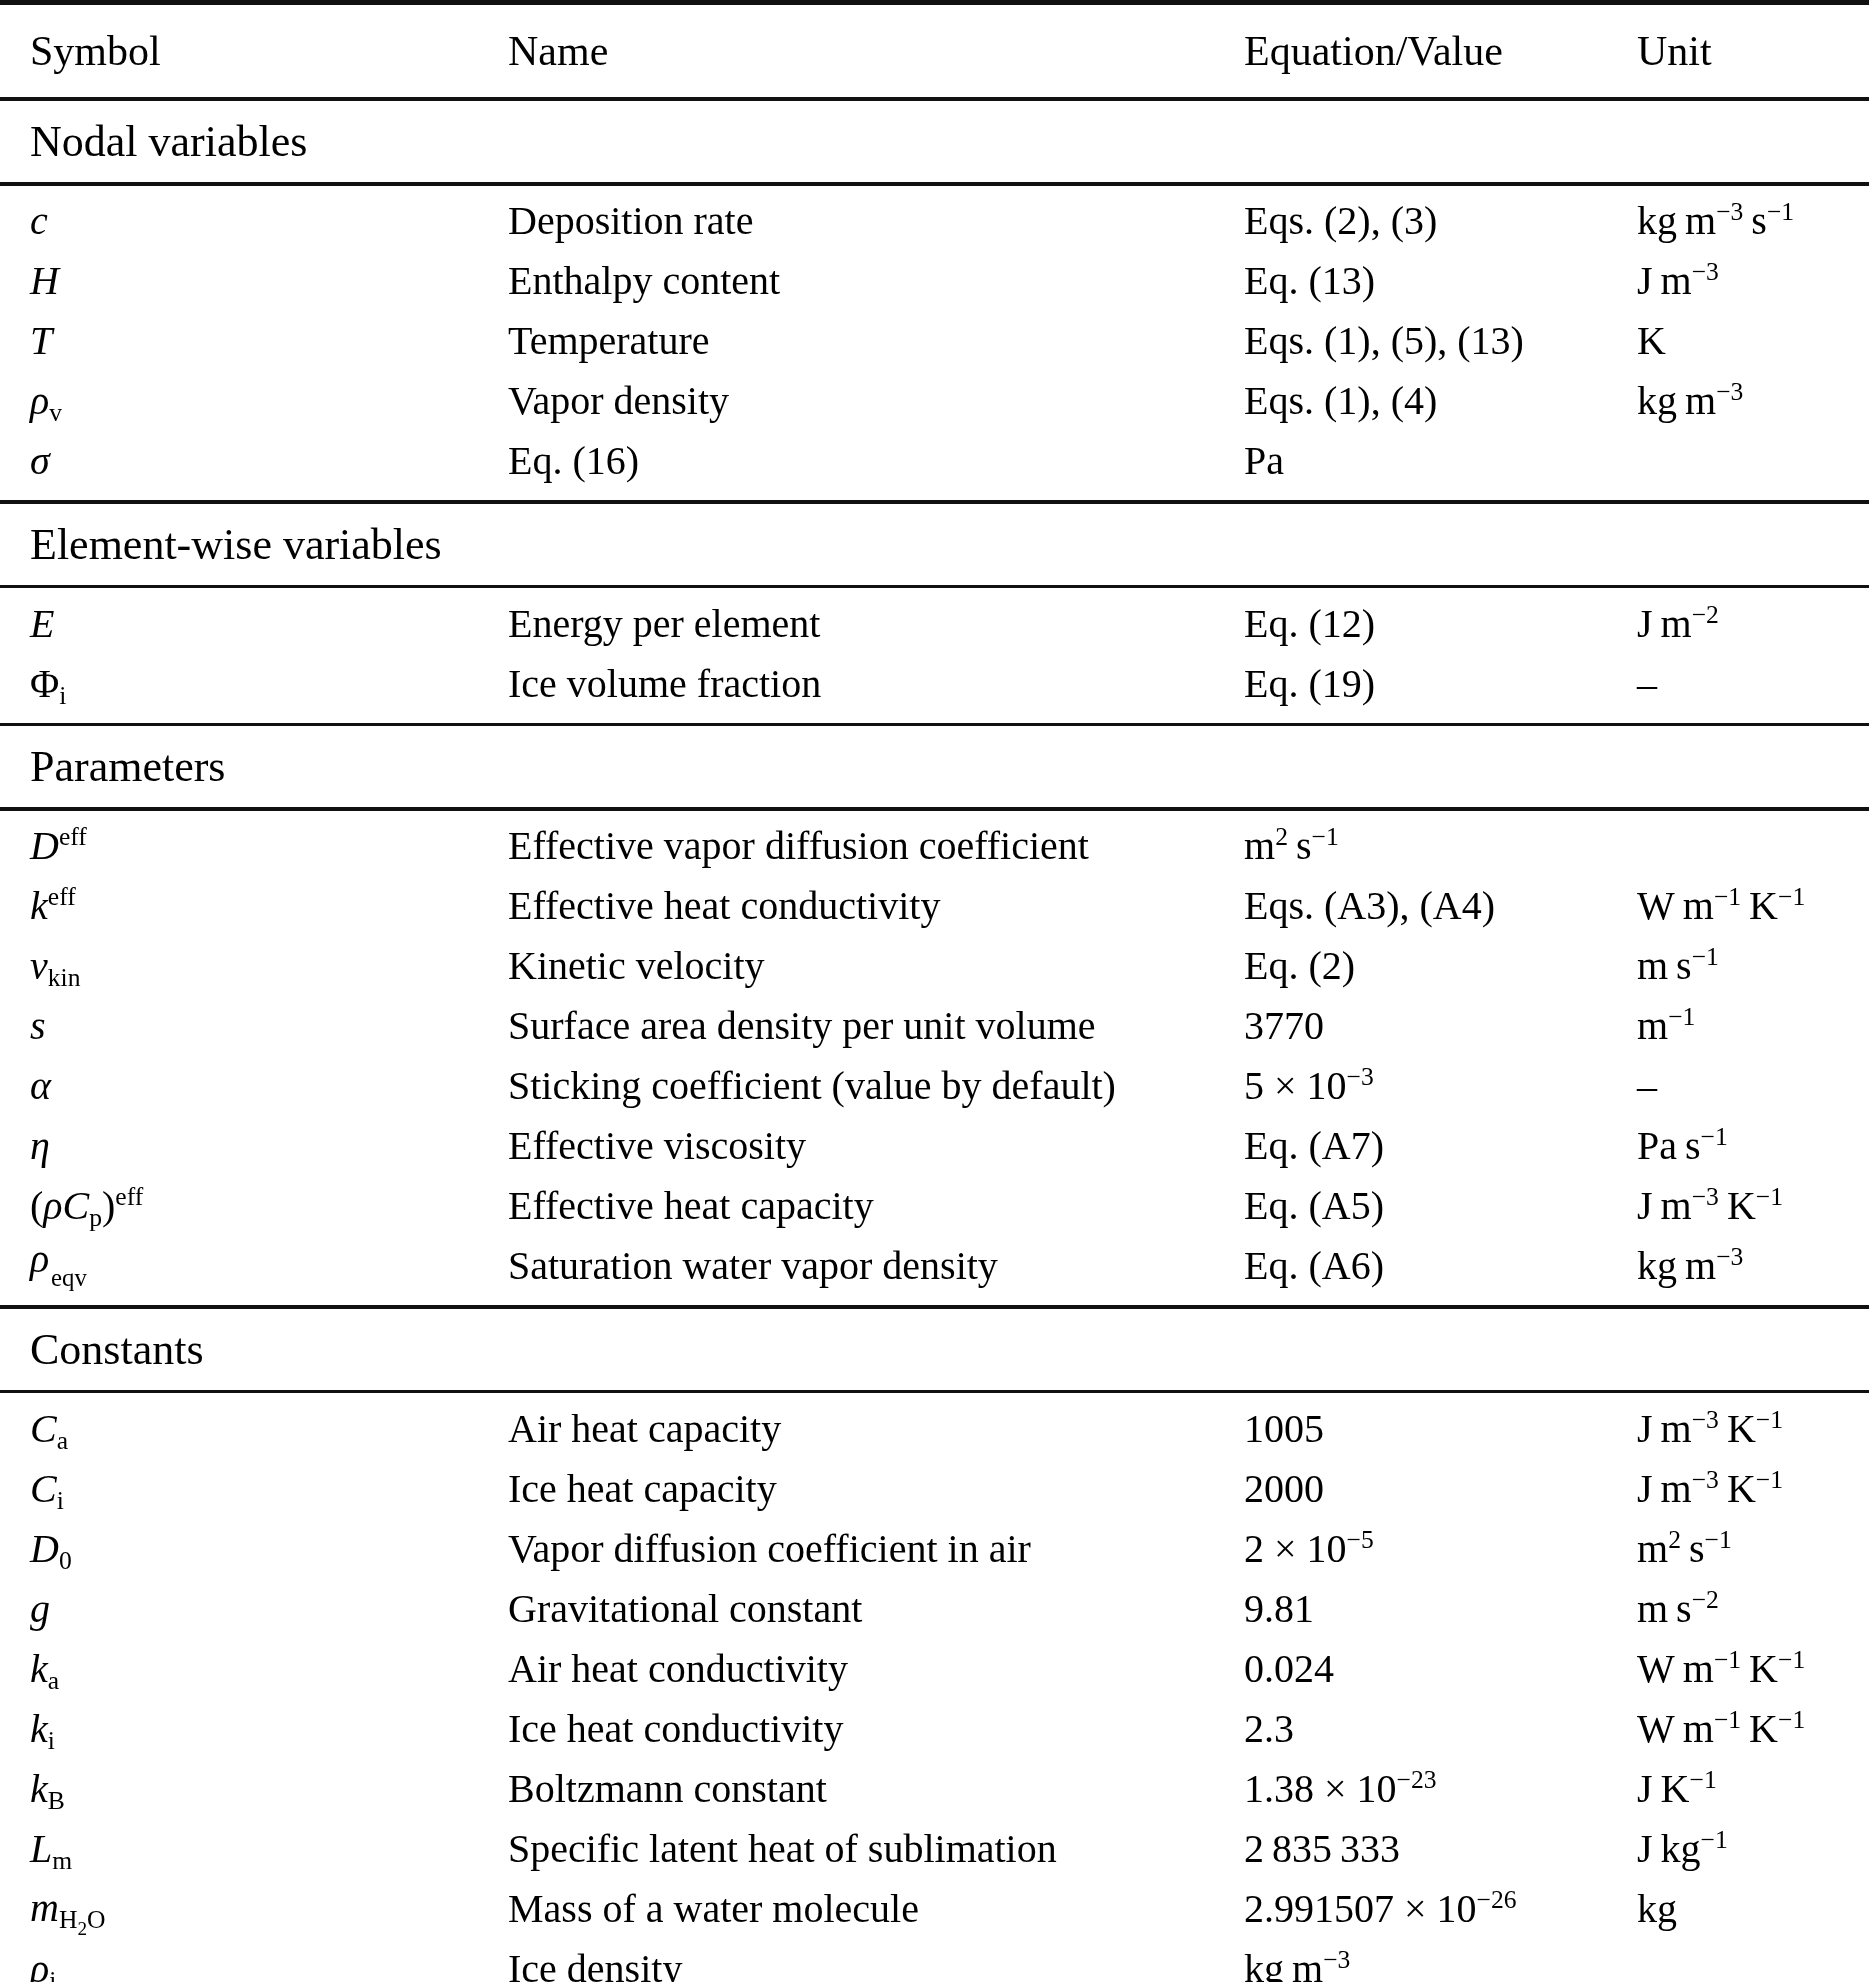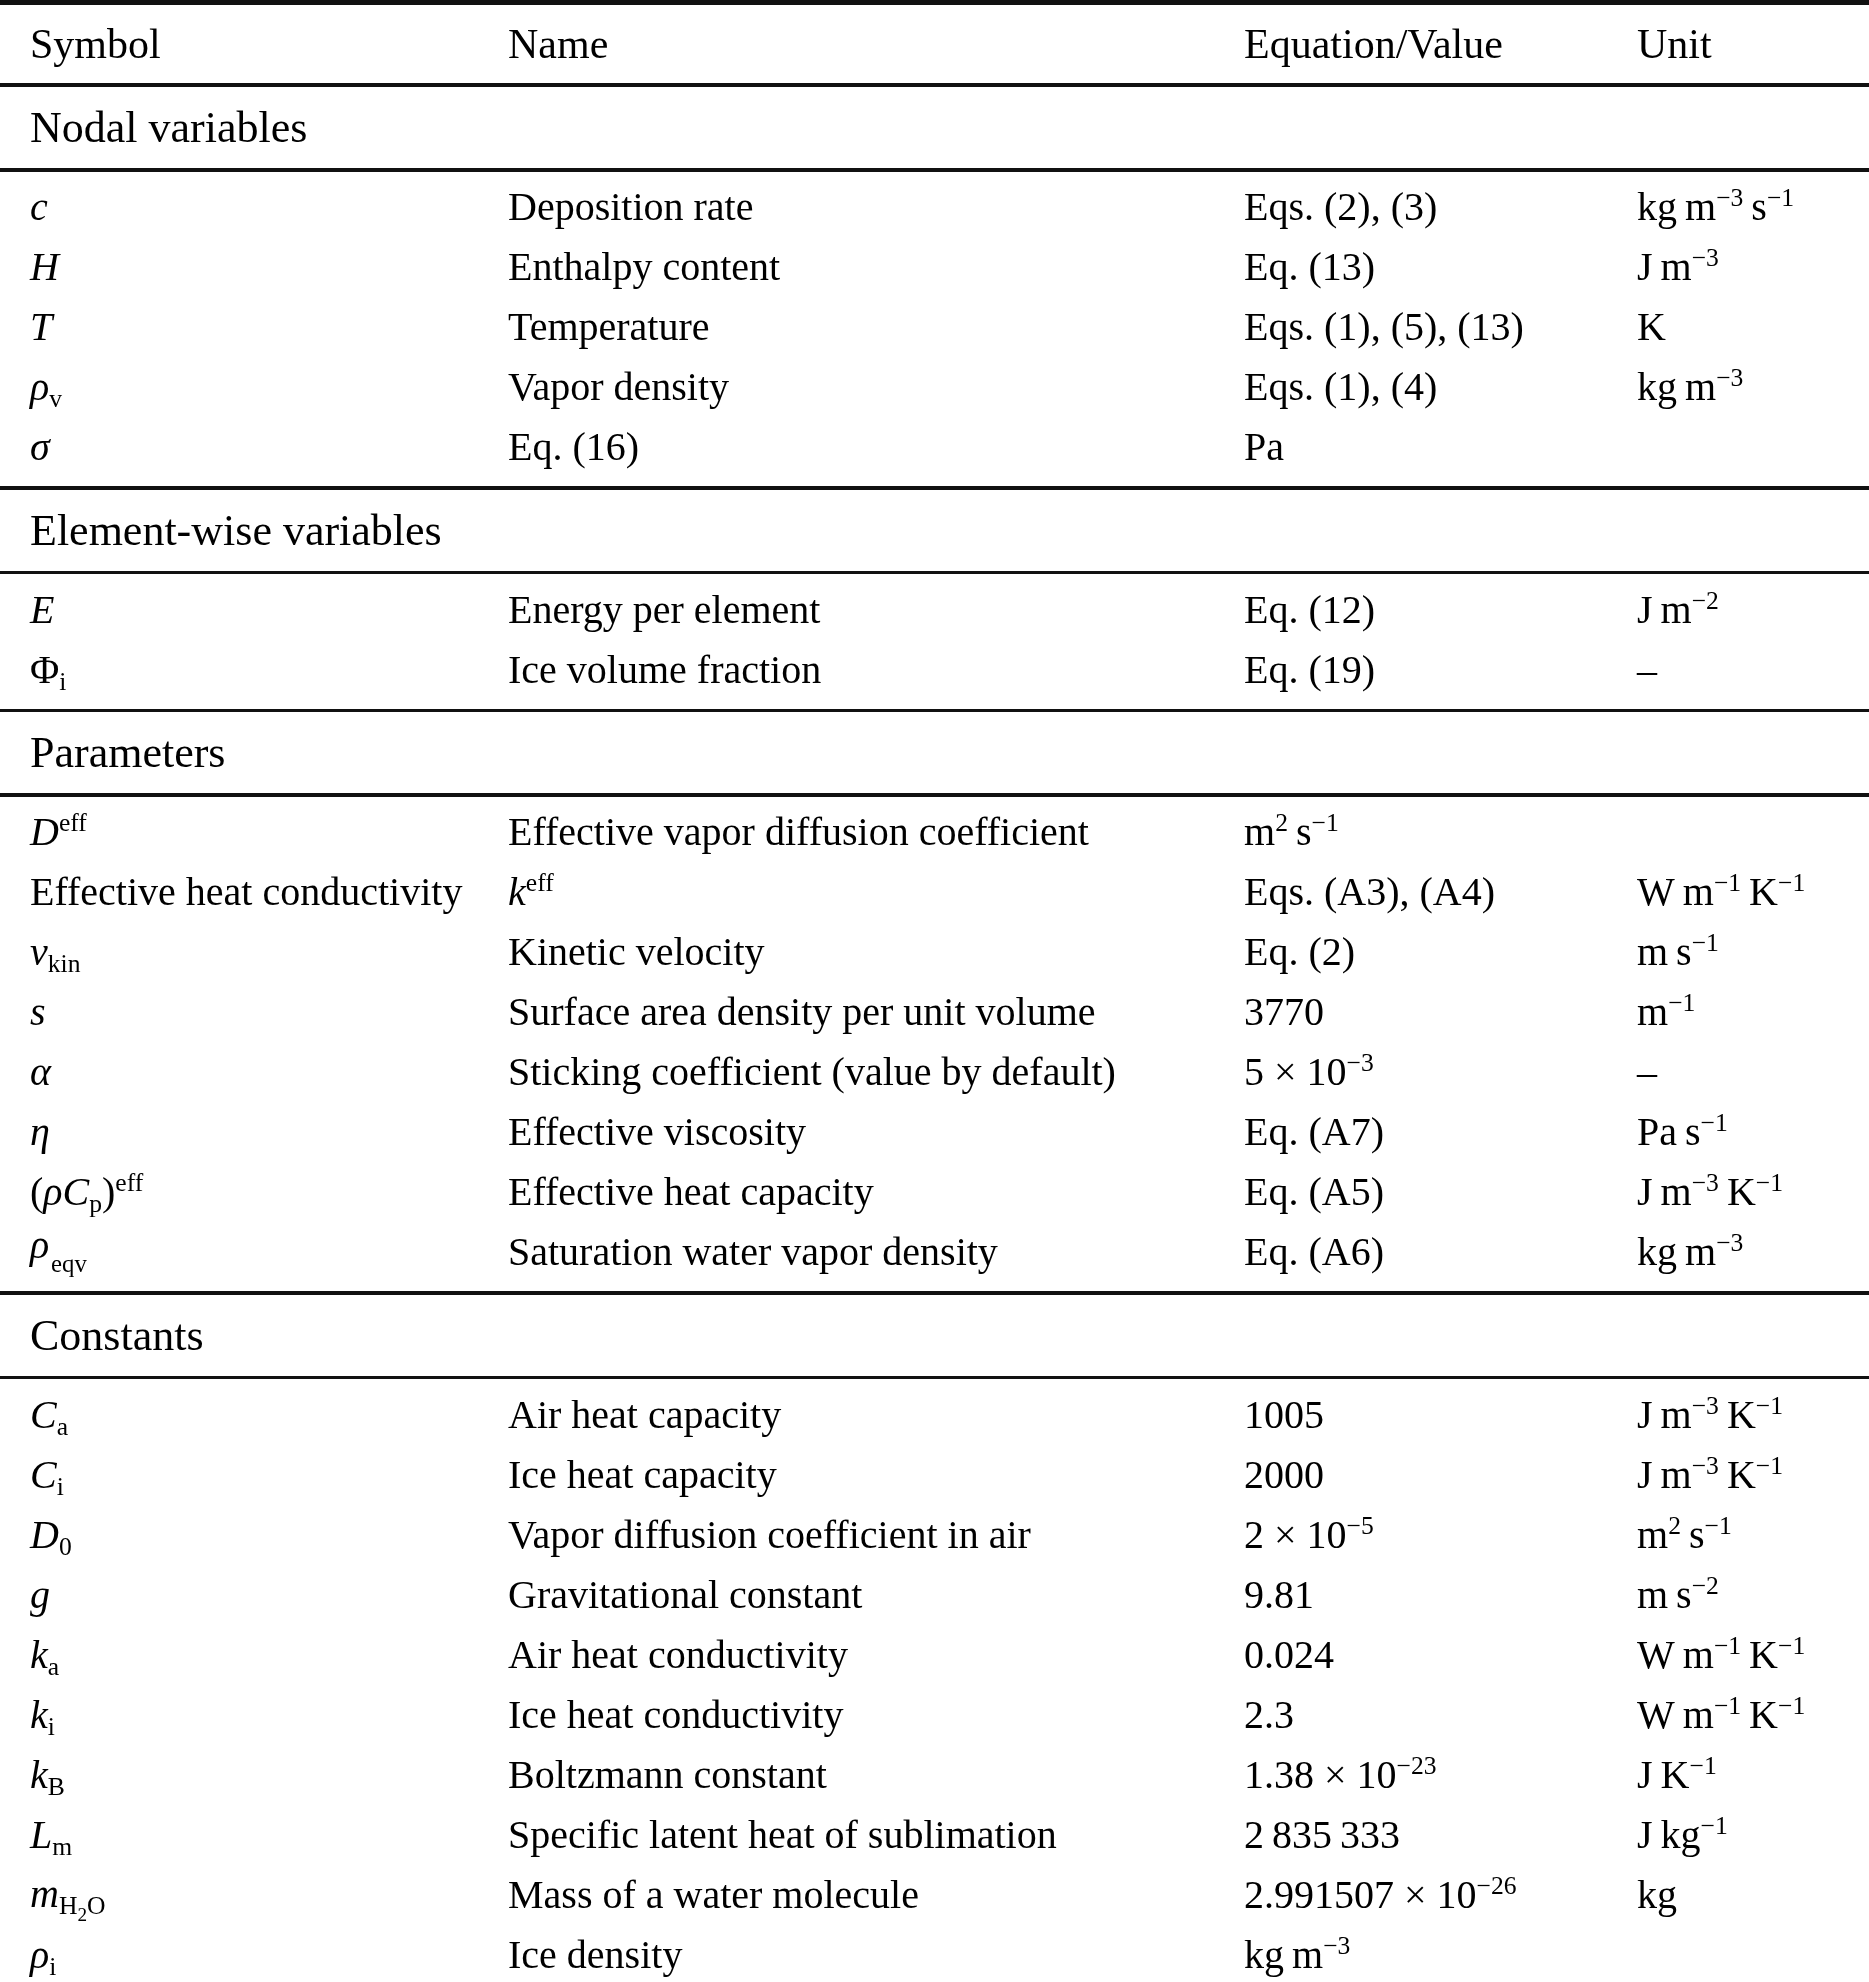--- a/index.html
+++ b/index.html
@@ -16,21 +16,21 @@
   }
   .rule { width: 100%; background: #111111; }
   .rule.thick { height: 5.4px; }
   .rule.thin { height: 3.6px; }
 
   .grid {
     display: grid;
     grid-template-columns: 478px 736px 393px 233px;
     padding-left: 30px;
   }
-  .header-row { height: 78px; align-items: center; }
+  .header-row { height: 92px; align-items: center; }
   .header-cell { font-size: 42px; }
 
   .section-title-row {
     height: 81px;
     display: flex;
     align-items: center;
     padding-left: 30px;
     font-size: 44px;
   }
 
@@ -145,22 +145,22 @@
     </div>
     <div class="rule thin"></div>
     <div class="rows">
   <div class="grid row">
     <span class="cell"><i>D</i><sup>eff</sup></span>
     <span class="cell">Effective vapor diffusion coefficient</span>
     <span class="cell">m<sup>2</sup> s<sup>−1</sup></span>
   </div>
 
   <div class="grid row">
+    <span class="cell"><i>k</i><sup>eff</sup></span>
     <span class="cell">Effective heat conductivity</span>
-    <span class="cell"><i>k</i><sup>eff</sup></span>
     <span class="cell">Eqs. (A3), (A4)</span>
     <span class="cell">W m<sup>−1</sup> K<sup>−1</sup></span>
   </div>
 
   <div class="grid row">
     <span class="cell"><i>v</i><sub>kin</sub></span>
     <span class="cell">Kinetic velocity</span>
     <span class="cell">Eq. (2)</span>
     <span class="cell">m s<sup>−1</sup></span>
   </div>

